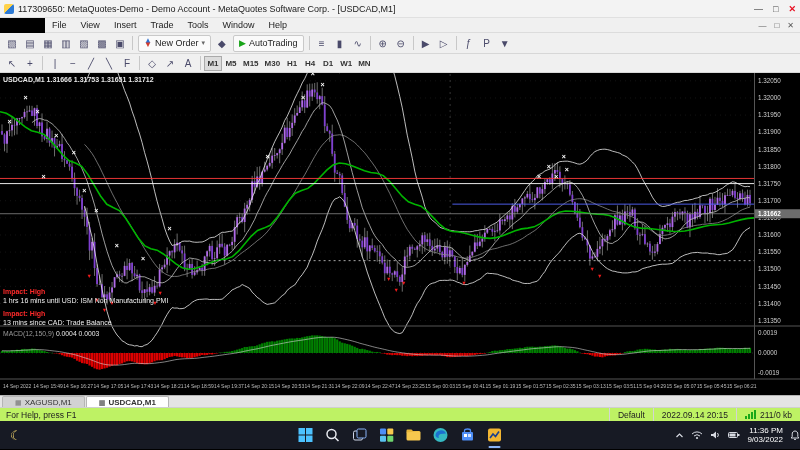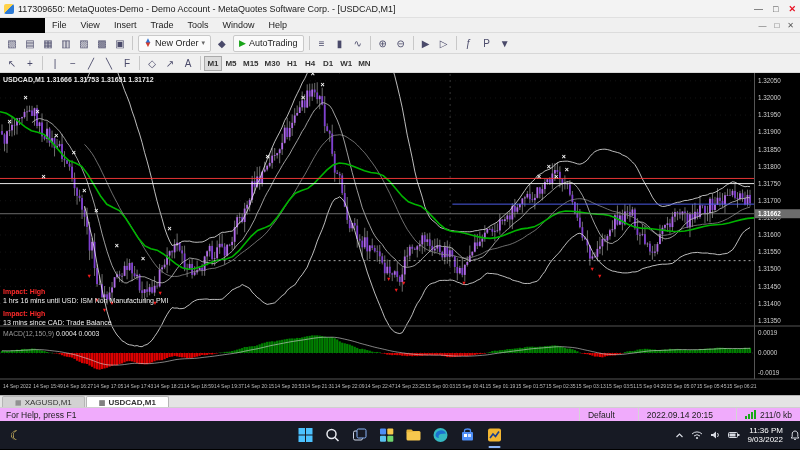--- a/index.html
+++ b/index.html
@@ -48,23 +48,23 @@
   
   .tabsbar { height:12px; flex:0 0 12px; background:#e4e4e4; display:flex; align-items:flex-end;
              padding-left:2px; border-top:1px solid #b5b5b5; }
   .ctab { display:flex; align-items:flex-end; gap:3px; font-size:8px; color:#333;
           padding:0 12px; height:11px; border:1px solid #b5b5b5; border-bottom:none;
           background:#d2d2d2; border-radius:2px 2px 0 0; margin-right:1px; }
   .ctab.active { background:#ffffff; font-weight:bold; }
   .ctab .tico { font-size:7px; color:#777; }
 
   
-  .statusbar { height:14px; flex:0 0 14px; background:#f0abfc; display:flex; align-items:center;
+  .statusbar { height:14px; flex:0 0 14px; background:#bef264; display:flex; align-items:center;
                font-size:8.5px; color:#222; border-top:1px solid #cfcfcf; }
-  .sb-cell { padding:0 8px; border-left:1px solid #d4d4d4; height:100%; display:flex; align-items:center; white-space:nowrap;margin-left:15px; }
+  .sb-cell { padding:0 8px; border-left:1px solid #d4d4d4; height:100%; display:flex; align-items:center; white-space:nowrap; }
   .sb-help { flex:1; padding:0 6px; }
   .net-bars { display:inline-flex; align-items:flex-end; gap:1px; margin-right:4px; }
   .net-bars i { display:block; width:2px; background:#18a818; }
 
   
   .taskbar { height:28px; flex:0 0 28px; background:#171a24; display:flex; align-items:center;
              color:#fff; position:relative; }
   .tb-weather { display:flex; align-items:center; gap:5px; padding:0 10px; }
   .tb-weather .moon { color:#f5d76e; font-size:13px; }
   .tb-weather .wt { font-size:9px; line-height:10px;margin-top:48px; }

